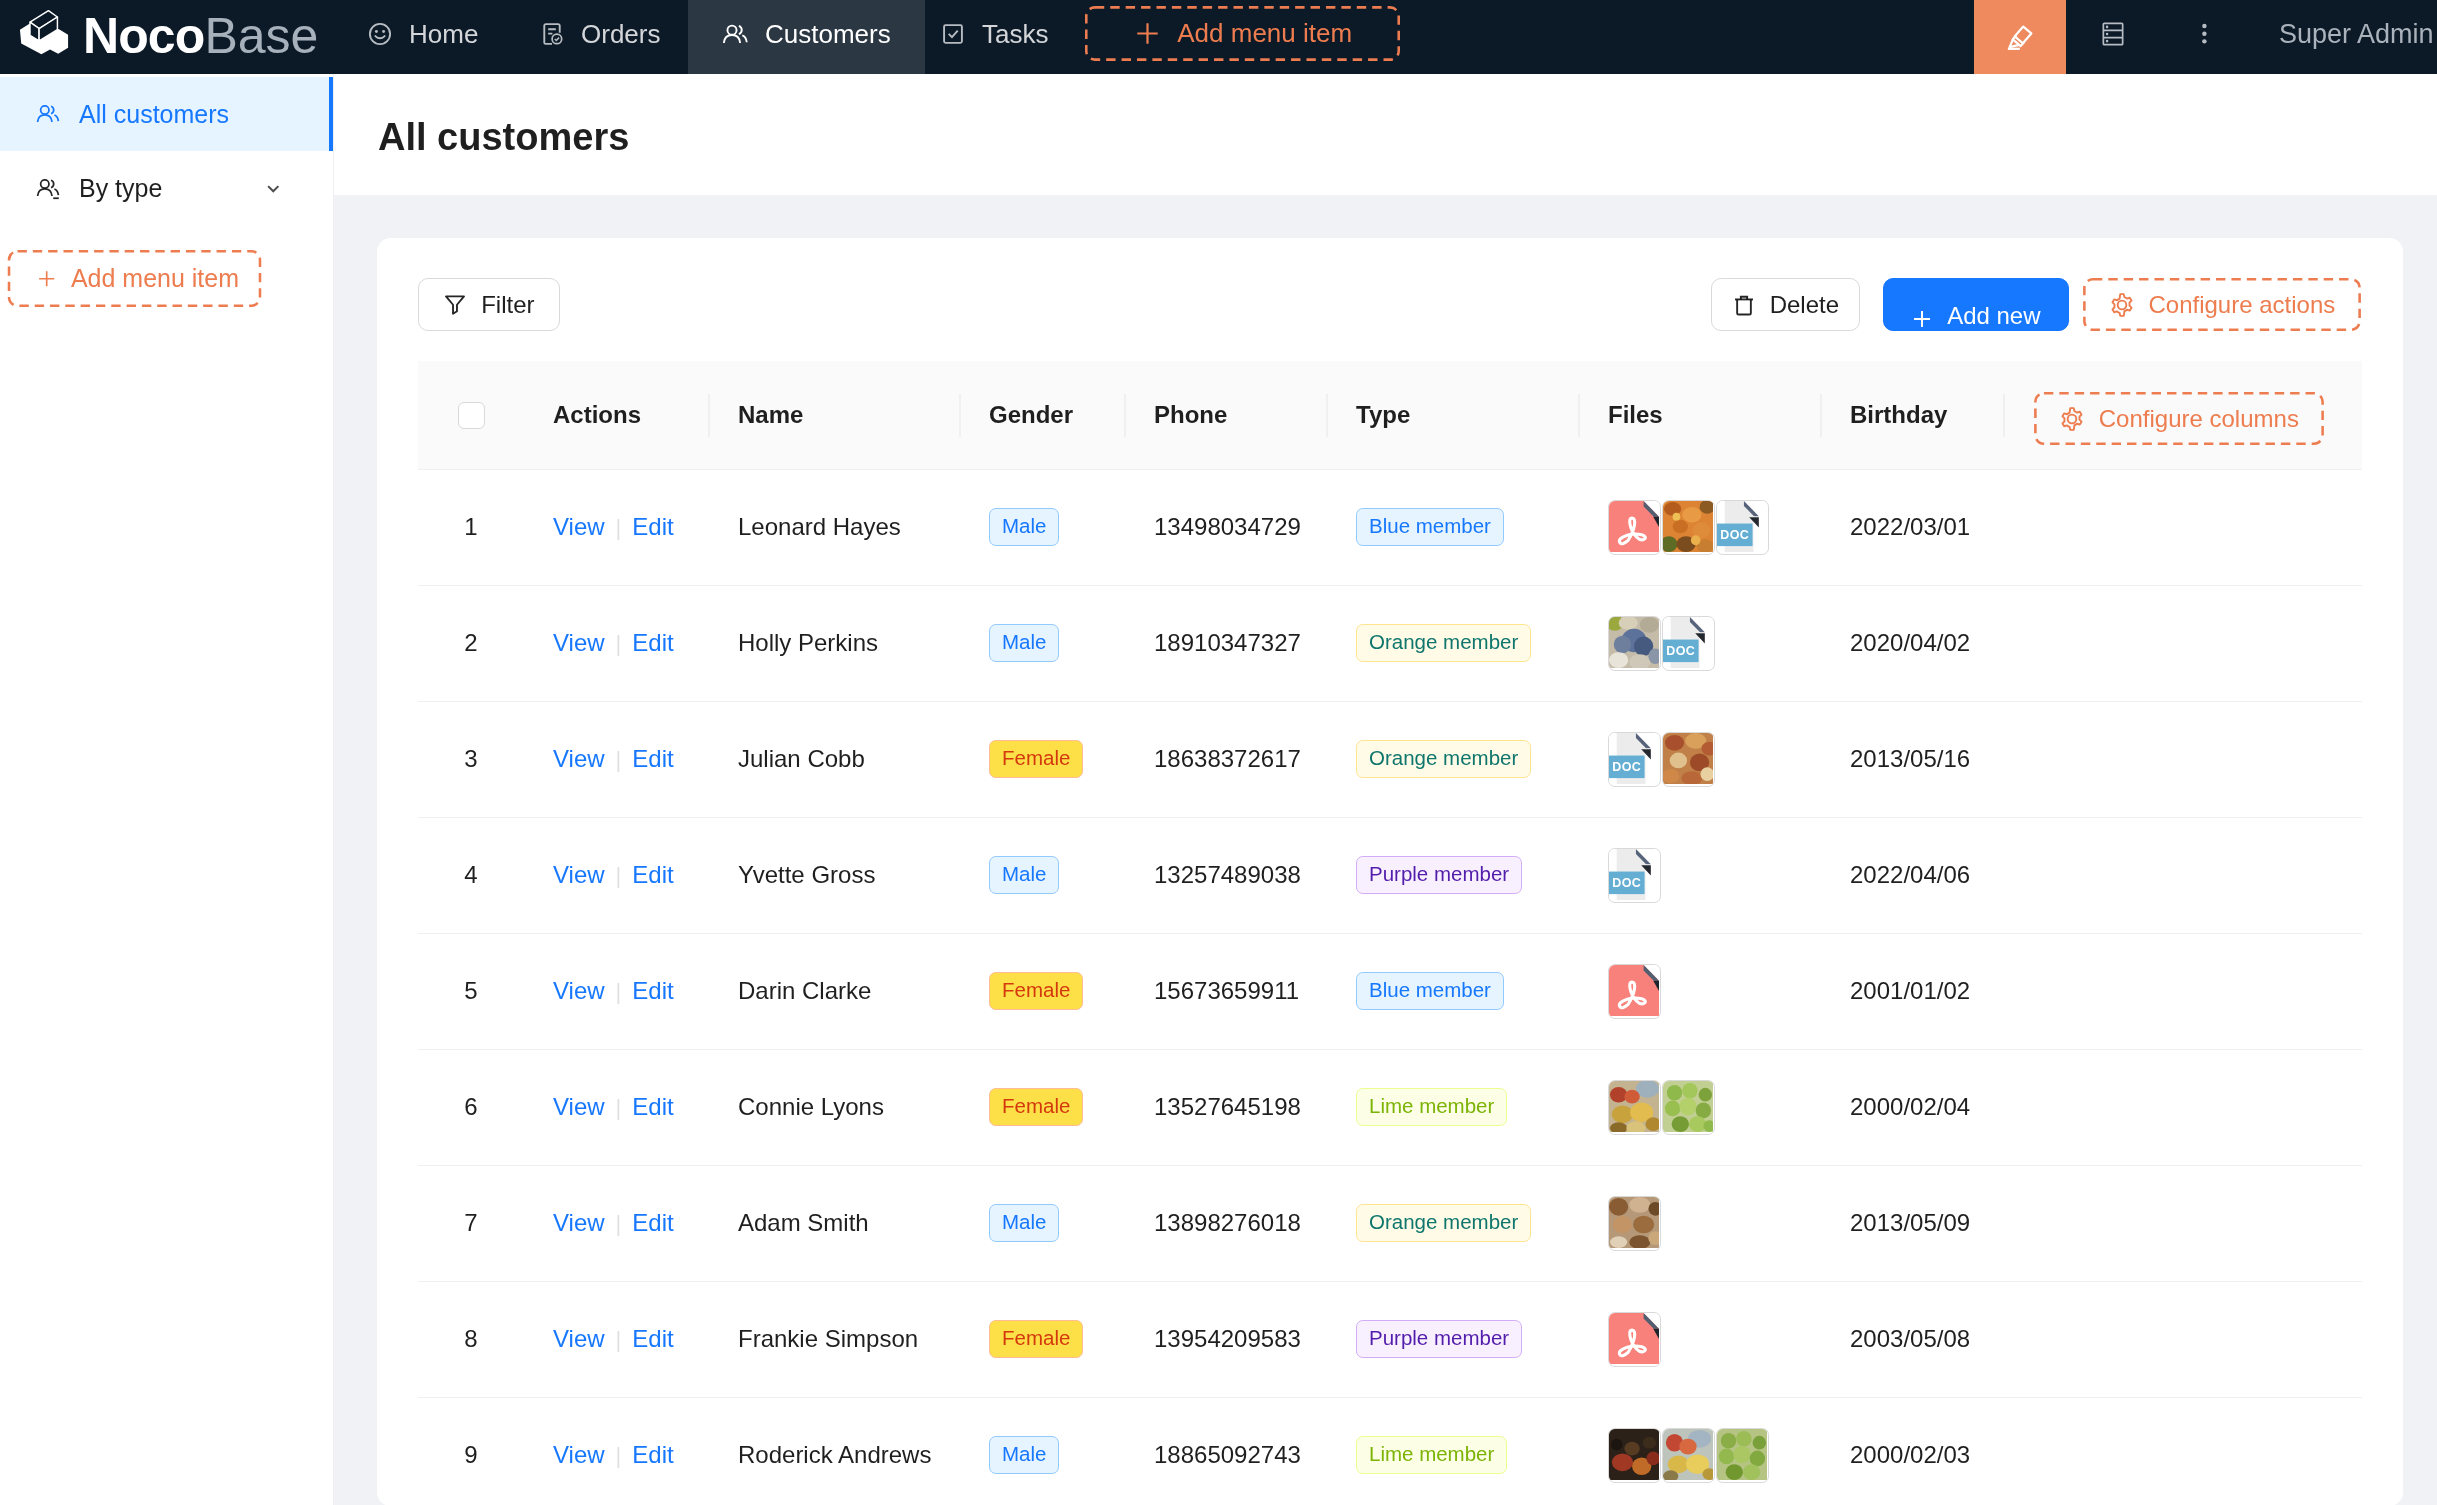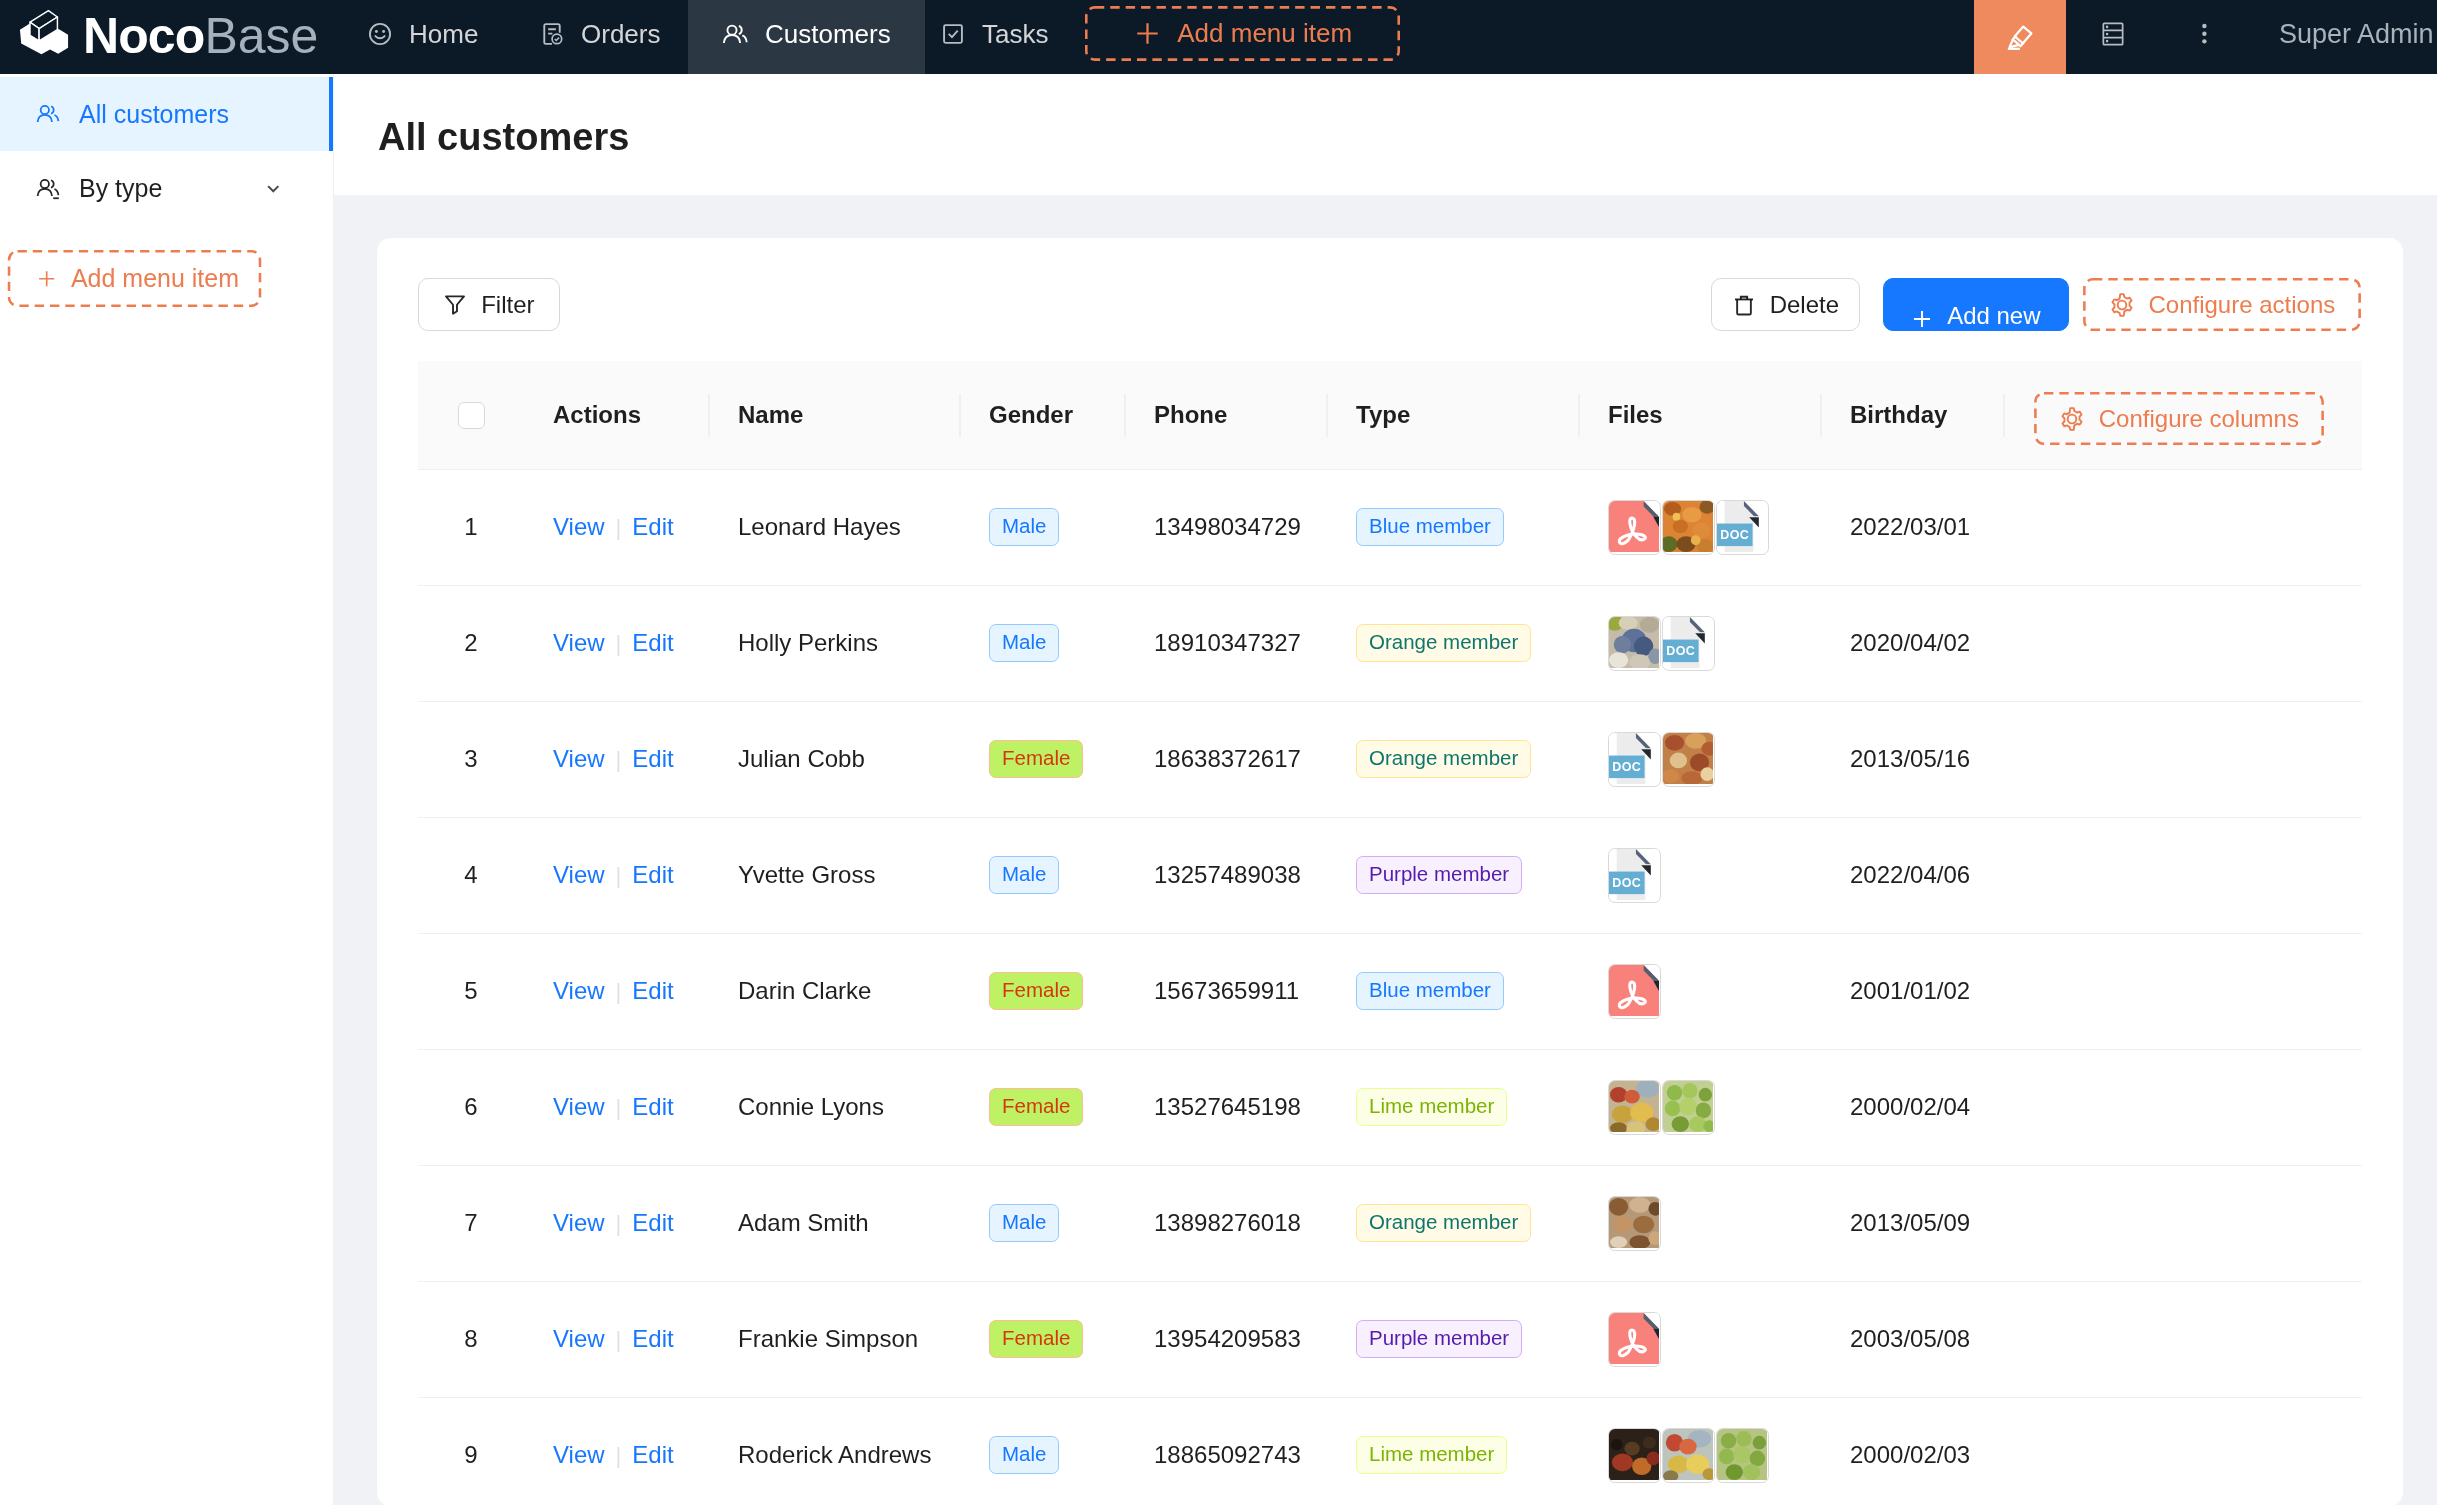--- a/index.html
+++ b/index.html
@@ -43,21 +43,21 @@
   table { border-collapse:collapse; table-layout:fixed; width:1943px; font-size:24px; color:rgba(0,0,0,0.88); }
   th { background:#fafafa; height:108px; font-weight:600; text-align:left; padding:0 0 0 29px; position:relative; border-bottom:1.7px solid #f0f0f0; }
   th.c0 { padding:0; text-align:center; }
   td { height:116px; padding:0 0 0 29px; border-bottom:1.7px solid #f0f0f0; background:#fff; }
   td.c0 { text-align:center; padding:0; }
   th .sep { position:absolute; left:-0.9px; top:32.5px; width:1.7px; height:43px; background:#f0f0f0; }
   a.lnk { color:#1677ff; text-decoration:none; }
   .vsep { color:rgba(5,5,5,0.13); padding:0 11px; font-size:22px; }
   .tag { display:inline-block; height:38px; line-height:34px; border-radius:6.8px; font-size:20.5px; padding:0 12px; white-space:nowrap; }
   .tag-blue { background:#e6f4ff; border:1.7px solid #91caff; color:#1677ff; }
-  .tag-volcano { background:#bef264; border:1.7px solid #ffbb96; color:#d4380d; }
+  .tag-volcano { background:#fde047; border:1.7px solid #ffbb96; color:#d4380d; }
   .tag-gold { background:#fffbe6; border:1.7px solid #ffe58f; color:#0f766e; }
   .tag-purple { background:#f9f0ff; border:1.7px solid #d3adf7; color:#531dab; }
   .tag-lime { background:#fcffe6; border:1.7px solid #eaff8f; color:#7cb305; }
   .thumb { display:inline-block; width:53px; height:55px; border:1.7px solid #d9d9d9; border-radius:6.8px; background:#fff; overflow:hidden; margin-right:1px; vertical-align:middle; }
   .thumb svg { display:block; width:50px; height:51px; }
   .cbx { display:inline-block; width:27px; height:27px; border:1.7px solid #d9d9d9; border-radius:6px; background:#fff; vertical-align:middle; }
   #btn-cfgcol { position:absolute; right:38px; top:31px; width:290px; height:53px; }
 </style>
 </head>
 <body>

